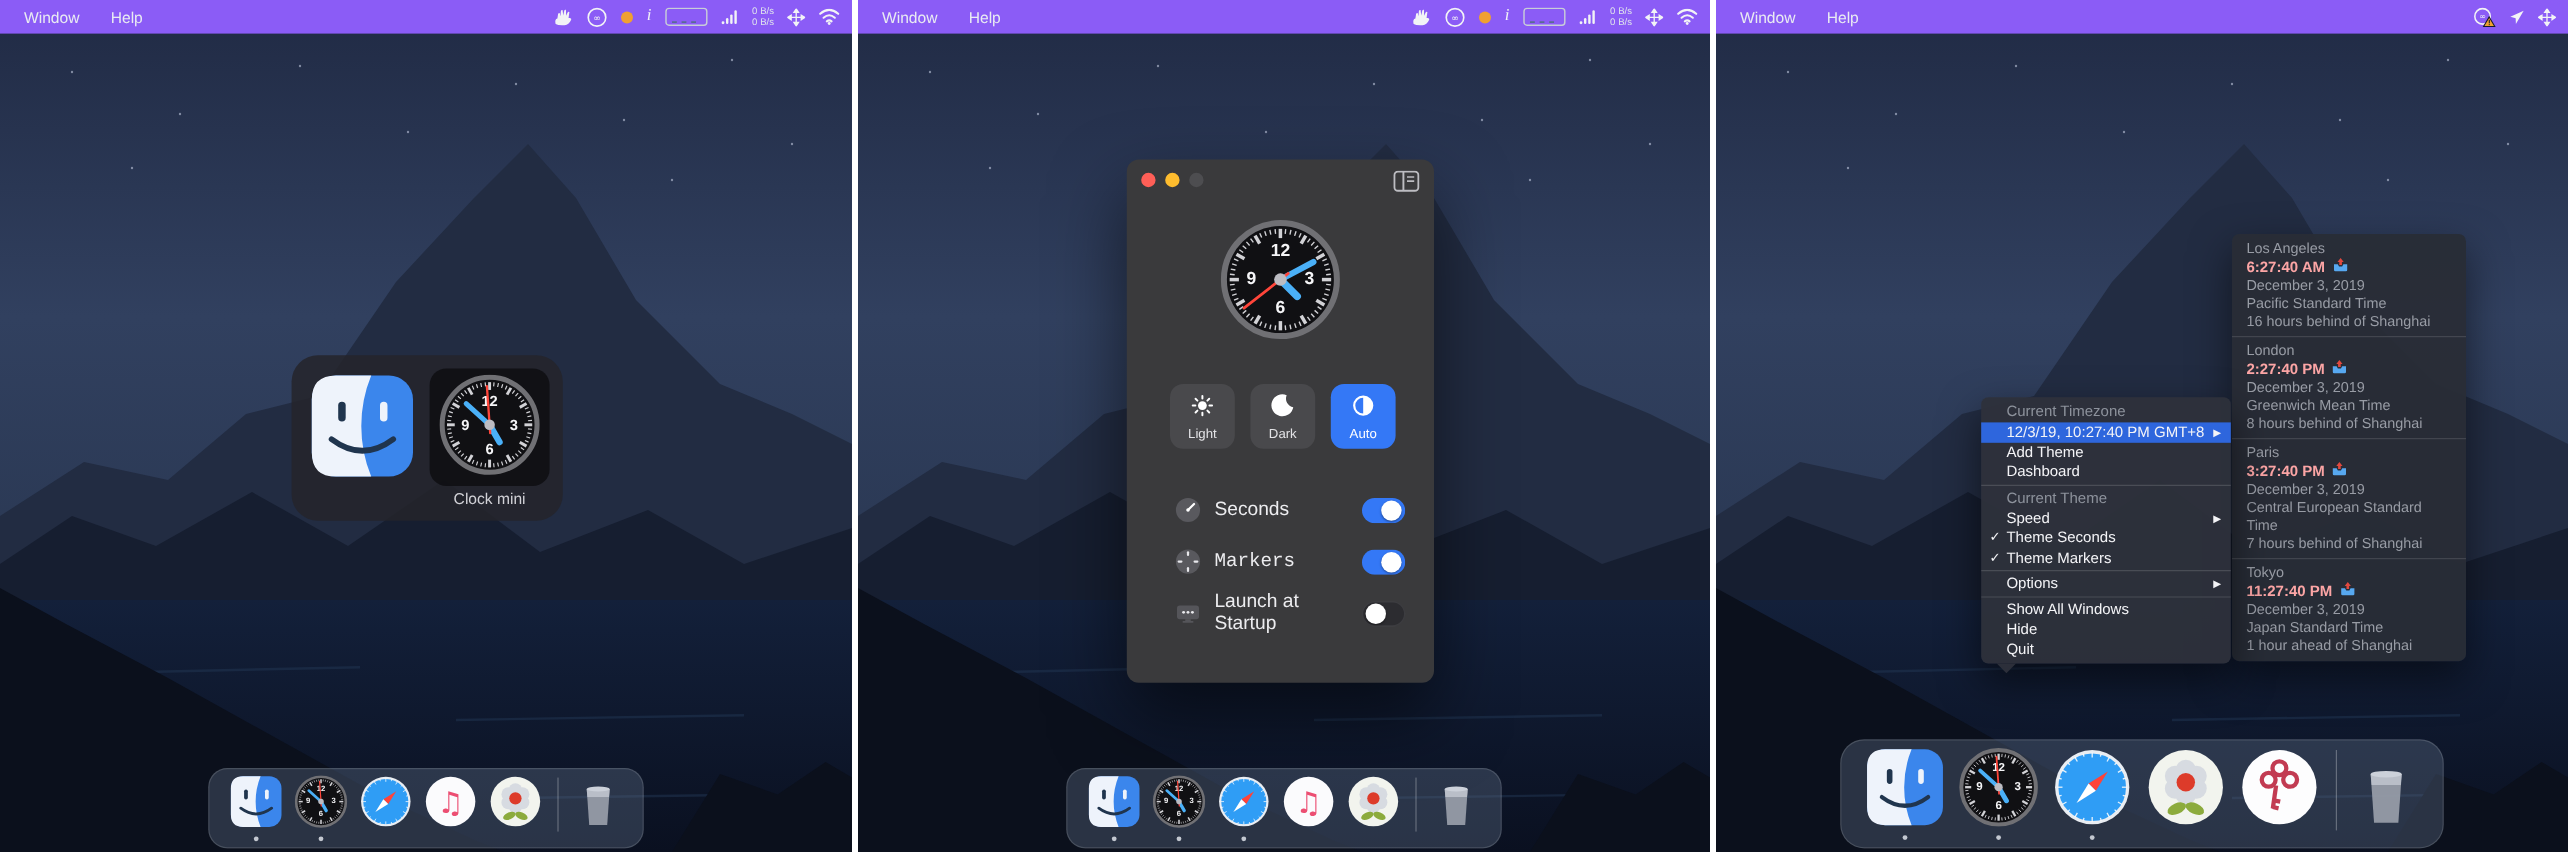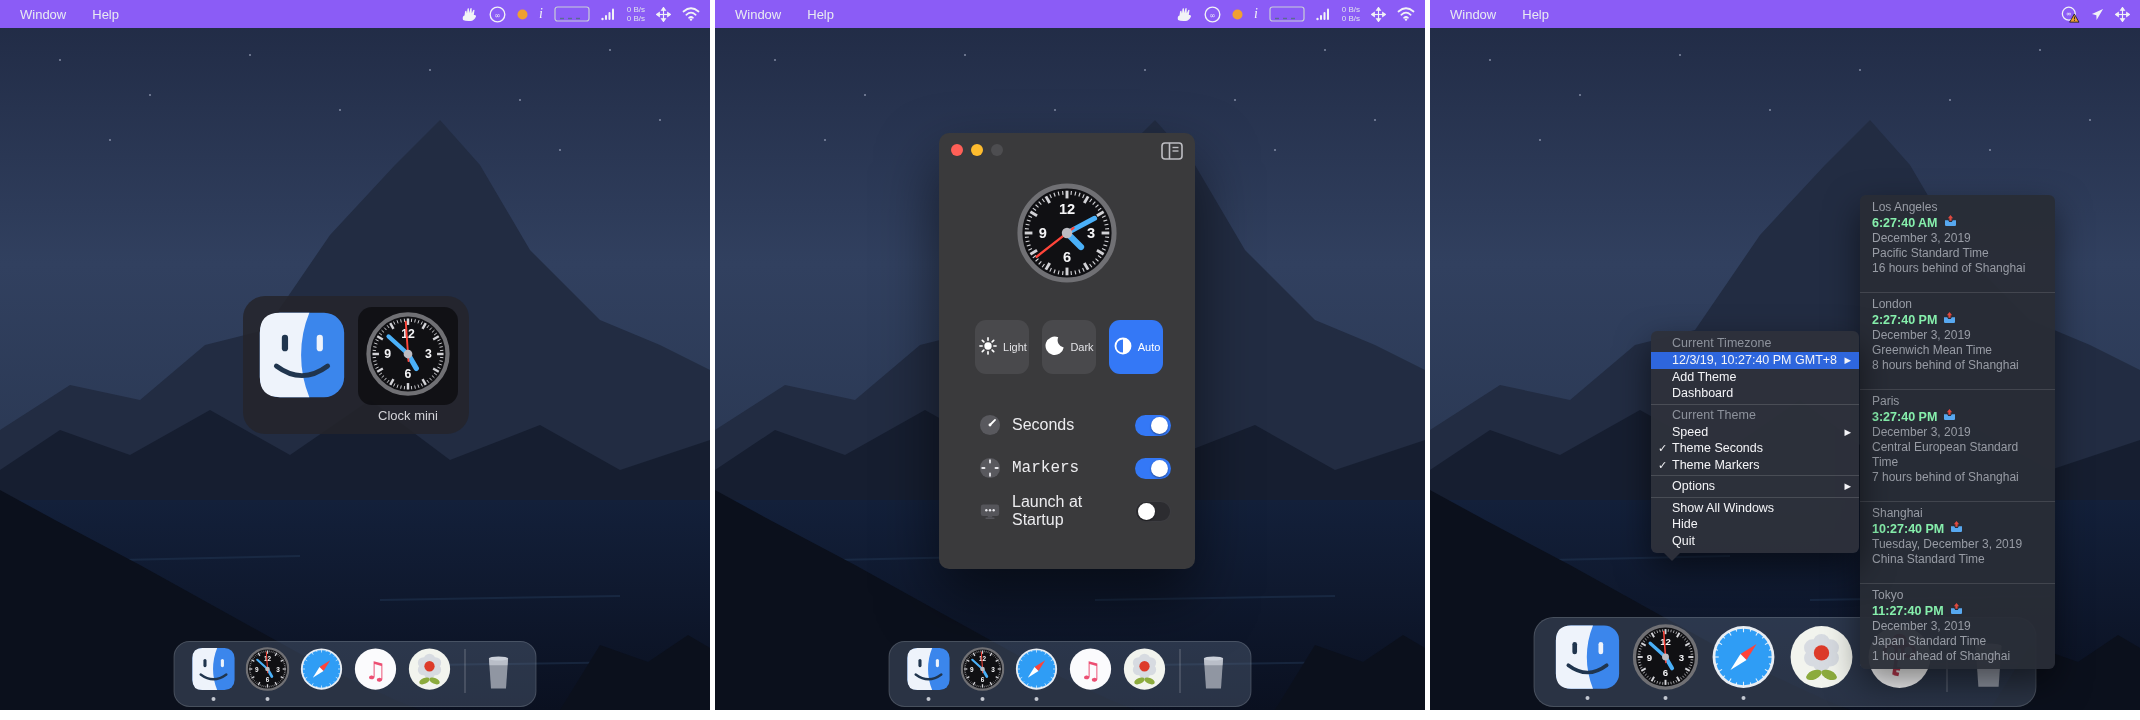--- a/index.html
+++ b/index.html
@@ -45,21 +45,21 @@
   .app-window { position:absolute; left:224px; top:133px; width:256px; height:436px;
                 background:#3a3a3c; border-radius:10px; box-shadow:0 28px 60px rgba(0,0,0,.55);
                 z-index:30; }
   .traffic { position:absolute; top:11px; left:12px; display:flex; gap:8px; }
   .tl { width:12px; height:12px; border-radius:50%; cursor:pointer; }
   .tl.close { background:#ff5f57; } .tl.min { background:#febc2e; } .tl.zoom { background:#4d4d50; }
   .sidebar-toggle { position:absolute; top:9px; right:12px; cursor:pointer; }
   .win-clock { position:absolute; left:78px; top:50px; }
   .theme-row { position:absolute; left:36px; top:187px; display:flex; gap:13px; }
   .theme-btn { width:54px; height:54px; border-radius:11px; background:#49494c; border:none;
-               display:flex; flex-direction:row; align-items:center; justify-content:center;
+               display:flex; flex-direction:column; align-items:center; justify-content:center;
                gap:4px; color:#e3e3e6; font-size:11px; font-family:inherit; cursor:pointer; }
   .theme-btn.selected { background:#3478f6; color:#fff; }
   .toggle-row { position:absolute; left:40px; right:24px; display:flex; align-items:center; height:26px; }
   .toggle-row .t-icon { width:24px; display:flex; }
   .toggle-row .t-label { margin-left:9px; font-size:16px; color:#ececef; flex:1; }
   .switch { width:36px; height:21px; border-radius:11px; background:#2c2c30; position:relative; cursor:pointer;
             border:1px solid rgba(255,255,255,.08); }
   .switch.on { background:#3478f6; border-color:transparent; }
   .knob { position:absolute; top:1.5px; left:2px; width:17px; height:17px; border-radius:50%;
           background:#fff; box-shadow:0 1px 2px rgba(0,0,0,.4); }
@@ -81,23 +81,23 @@
   .mi-label { flex:1; white-space:nowrap; }
   .mi-detail { display:flex; align-items:center; gap:6px; margin-left:4px; }
   .mi-detail .d-arrow { font-size:8px; color:#c6c9cf; }
   .mi-sub { font-size:8.5px; margin-left:6px; }
 
   
   .submenu { position:absolute; left:430px; top:195px; width:195px; background:rgba(41,45,54,.96);
              border-radius:6px; box-shadow:0 14px 34px rgba(0,0,0,.5); padding:1px 0;
              font-size:12px; z-index:44; }
   .city { padding:4px 12px; line-height:15px; cursor:pointer; }
-  .city + .city { border-top:1px solid rgba(255,255,255,.12);margin-top:12px; }
+  .city + .city { border-top:1px solid rgba(255,255,255,.12); }
   .city .c-name, .city .c-line { color:#989ca5; }
-  .city .c-time { color:#86efac; font-weight:bold; font-size:12.5px; display:flex; align-items:center; gap:6px; }
+  .city .c-time { color:#fca5a5; font-weight:bold; font-size:12.5px; display:flex; align-items:center; gap:6px; }
 </style>
 </head>
 <body>
 
 <div class="strip">
 
   <section class="panel">
     <div class="wallpaper">
         <svg width="710" height="710" viewBox="0 0 710 710">
     <defs>
@@ -1018,32 +1018,20 @@
             <span><svg width="13" height="12" viewBox="0 0 13 12">
                 <path d="M6.5 0 L9.1 3.3 H7.6 V5.8 H5.4 V3.3 H3.9 Z" fill="#e0493f"></path>
                 <path d="M1 5.3 H4.2 L5.2 7.1 H7.8 L8.8 5.3 H12 V9.9 Q12 11 10.9 11 H2.1 Q1 11 1 9.9 Z" fill="#57a8f0"></path>
               </svg></span>
           </div>
           <div class="c-line">December 3, 2019</div>
           <div class="c-line">Central European Standard Time</div>
           <div class="c-line">7 hours behind of Shanghai</div>
         </div>
         <div class="city">
-          <div class="c-name">Shanghai</div>
-          <div class="c-time">
-            <span>10:27:40 PM</span>
-            <span><svg width="13" height="12" viewBox="0 0 13 12">
-                <path d="M6.5 0 L9.1 3.3 H7.6 V5.8 H5.4 V3.3 H3.9 Z" fill="#e0493f"></path>
-                <path d="M1 5.3 H4.2 L5.2 7.1 H7.8 L8.8 5.3 H12 V9.9 Q12 11 10.9 11 H2.1 Q1 11 1 9.9 Z" fill="#57a8f0"></path>
-              </svg></span>
-          </div>
-          <div class="c-line">Tuesday, December 3, 2019</div>
-          <div class="c-line">China Standard Time</div>
-        </div>
-        <div class="city">
           <div class="c-name">Tokyo</div>
           <div class="c-time">
             <span>11:27:40 PM</span>
             <span><svg width="13" height="12" viewBox="0 0 13 12">
                 <path d="M6.5 0 L9.1 3.3 H7.6 V5.8 H5.4 V3.3 H3.9 Z" fill="#e0493f"></path>
                 <path d="M1 5.3 H4.2 L5.2 7.1 H7.8 L8.8 5.3 H12 V9.9 Q12 11 10.9 11 H2.1 Q1 11 1 9.9 Z" fill="#57a8f0"></path>
               </svg></span>
           </div>
           <div class="c-line">December 3, 2019</div>
           <div class="c-line">Japan Standard Time</div>

